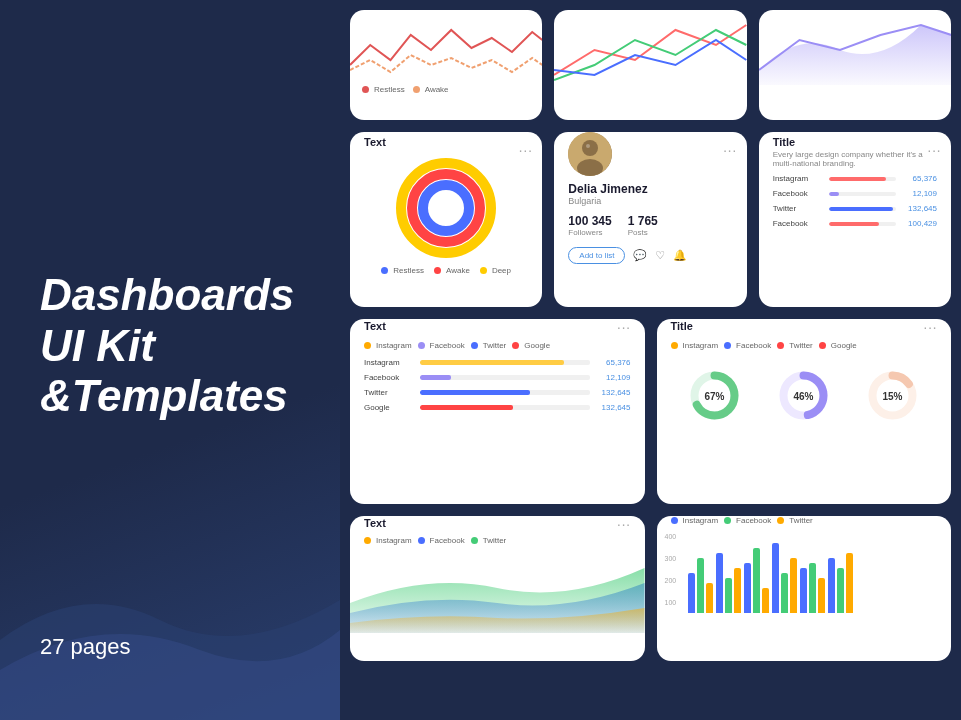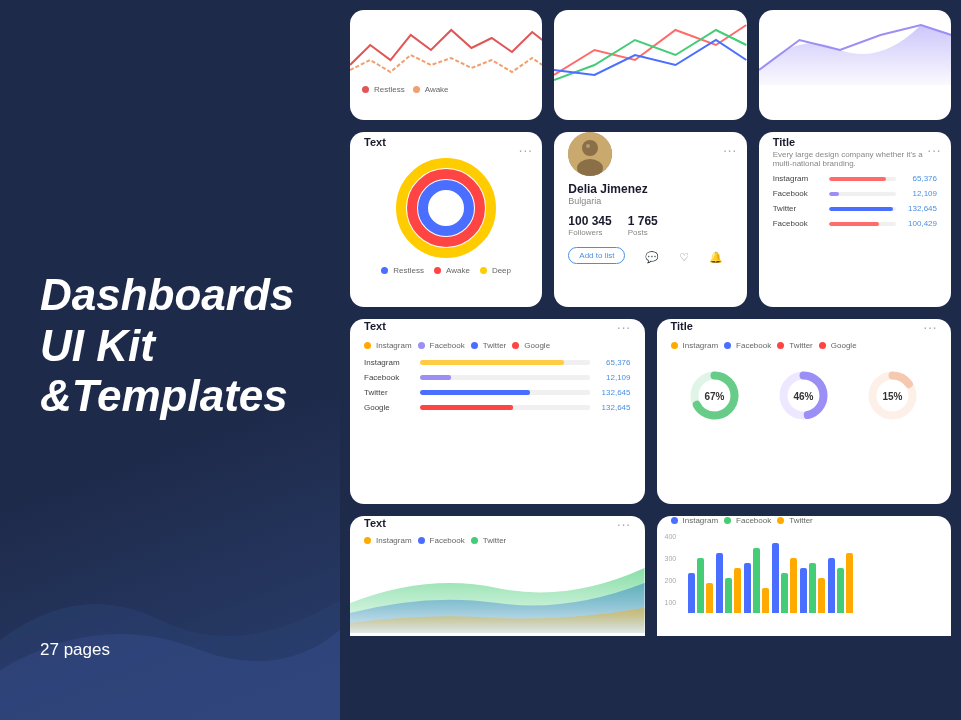--- a/index.html
+++ b/index.html
@@ -36,34 +36,34 @@
       font-size: 44px;
       font-weight: 800;
       line-height: 1.15;
       margin-bottom: 8px;
       position: relative;
       z-index: 2;
       font-style: italic;
     }
     .pages-label {
       color: #fff;
-      font-size: 17px;
+      font-size: 22px;
       font-weight: 500;
       position: absolute;
       bottom: 60px;
       left: 40px;
       z-index: 2;
     }
 
     
     .right-area {
       position: absolute;
       left: 340px; top: 0;
       width: 621px;
-      height: 636px;
+      height: 720px;
       overflow: hidden;
       padding: 10px 10px;
     }
 
     
     .card {
       background: #fff;
       border-radius: 14px;
       overflow: hidden;
       position: relative;
@@ -181,22 +181,22 @@
       font-size: 12px;
       font-weight: 700;
       color: #1a1a2e;
     }
     .stat-label {
       font-size: 8px;
       color: #888;
     }
     .profile-actions {
       display: flex;
-      gap: 20px;
-      align-items: flex-end;
+      gap: 8px;
+      align-items: center;
     }
     .btn-add {
       border: 1px solid #4a90e2;
       color: #4a90e2;
       background: transparent;
       border-radius: 20px;
       padding: 3px 10px;
       font-size: 8px;
       cursor: pointer;
     }

